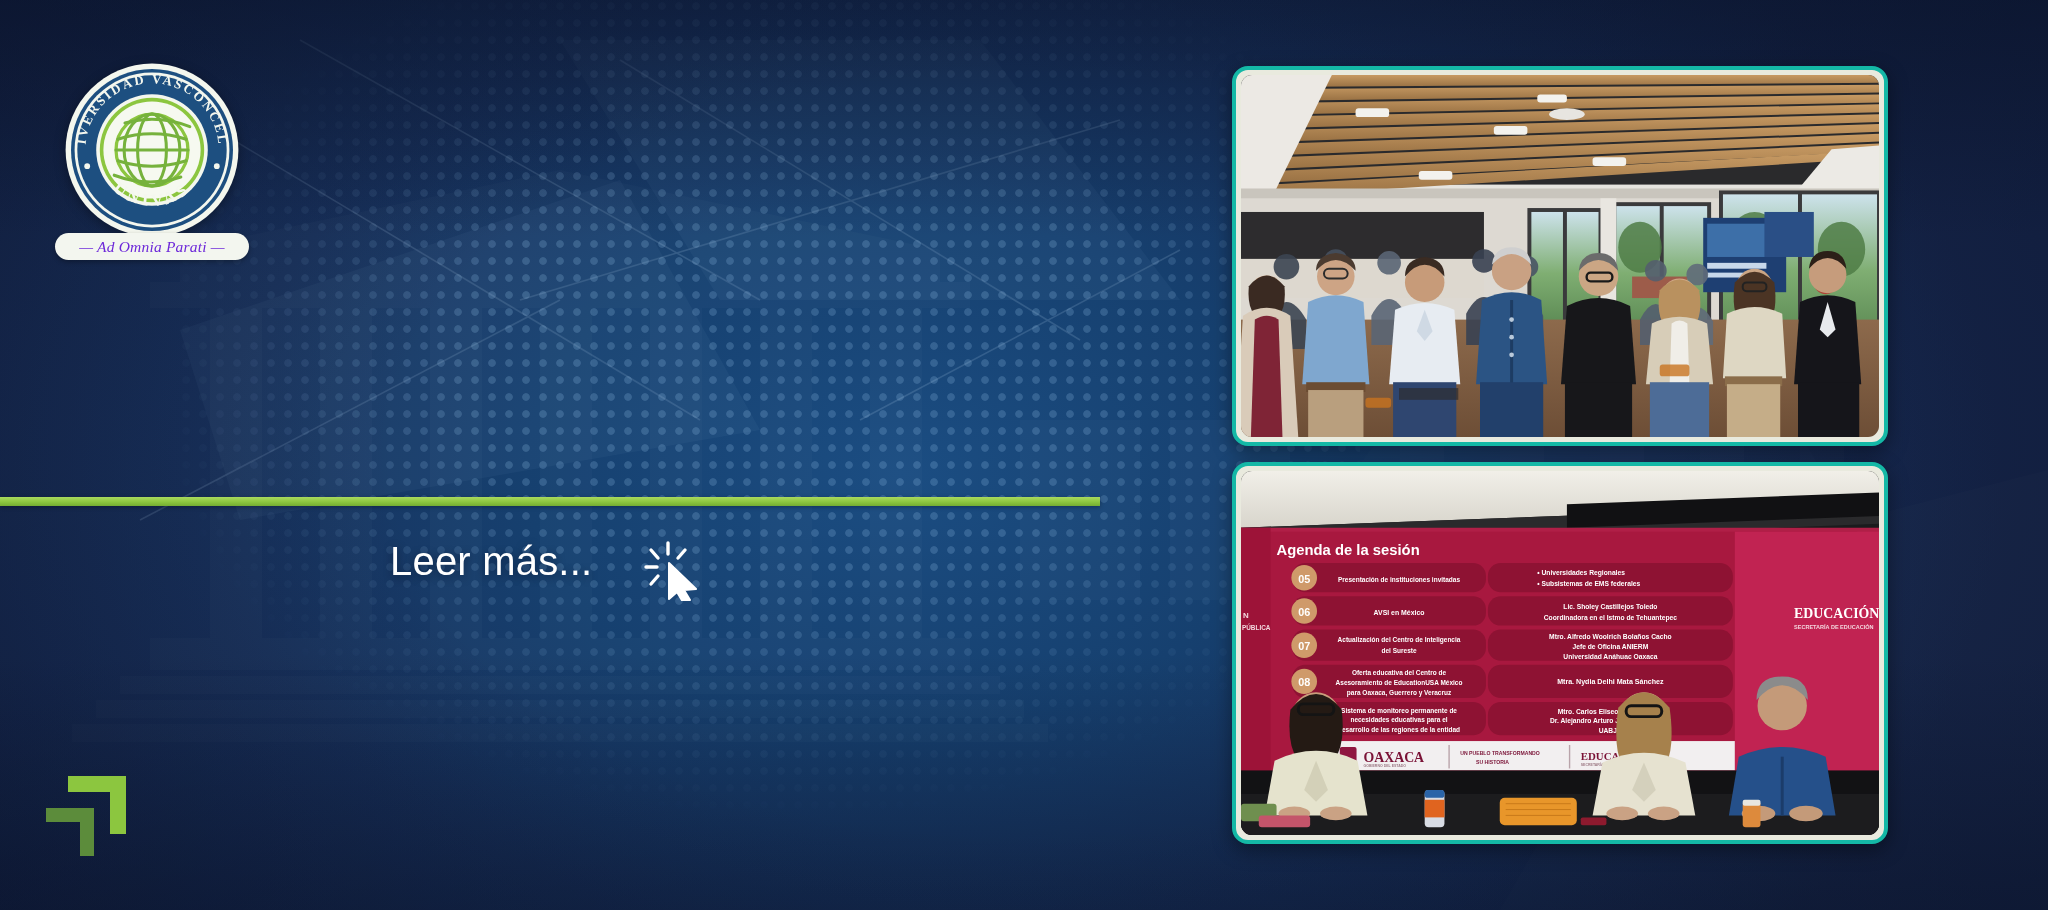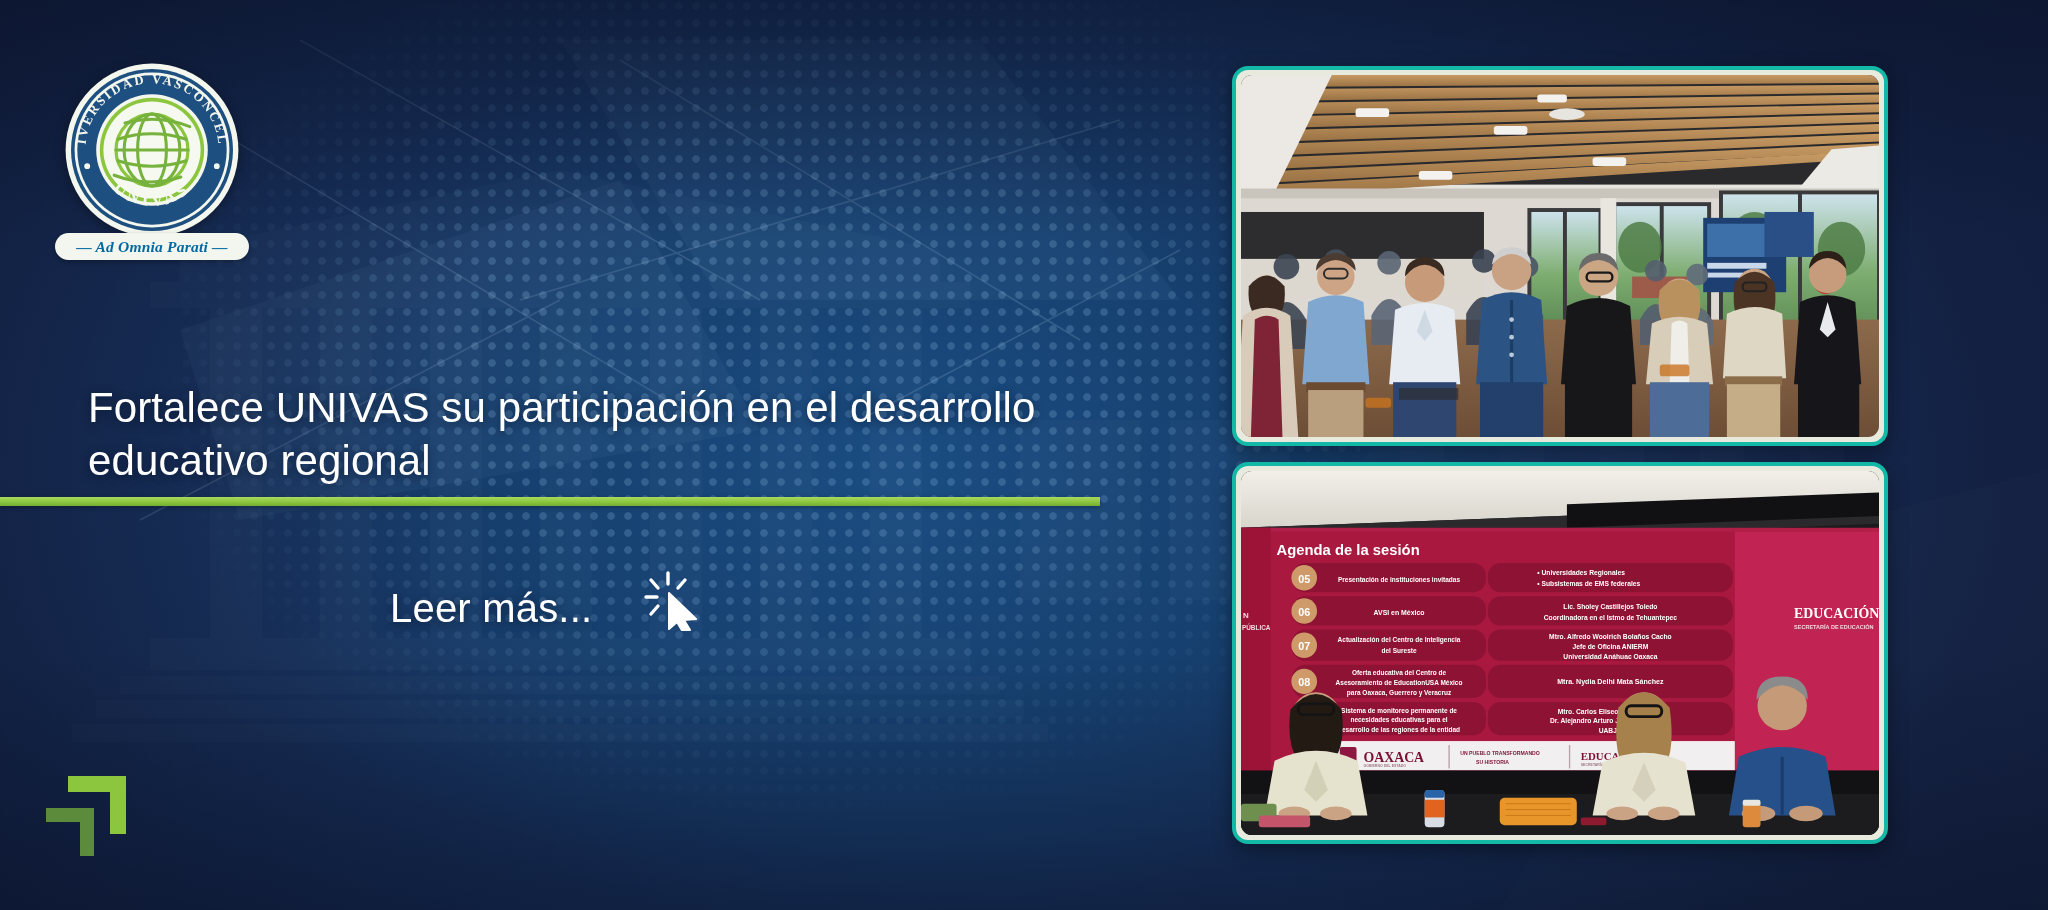--- a/index.html
+++ b/index.html
@@ -45,43 +45,43 @@
   .logo svg{width:100%;height:100%;display:block;
      filter:drop-shadow(0 3px 6px rgba(0,0,0,.35));}
   .motto{
     position:absolute;left:55px;top:233px;width:194px;height:27px;
     background:#f3f6ef;border-radius:14px;
     box-shadow:0 2px 5px rgba(0,0,0,.30);
     display:flex;align-items:center;justify-content:center;
   }
   .motto span{
     font-family:"Liberation Serif", serif;
-    font-style:italic;font-weight:700;font-size:15.5px;color:#0369a1;
+    font-style:italic;font-weight:400;font-size:15.5px;color:#6d28d9;
     letter-spacing:.2px;white-space:nowrap;
   }
 
   
   .headline{
     position:absolute;left:88px;top:382px;width:1040px;
     color:#ffffff;font-size:42px;line-height:1.26;font-weight:400;
     letter-spacing:.1px;
     text-shadow:0 2px 10px rgba(5,14,34,.55);
   }
 
   
   .rule{
     position:absolute;left:0;top:497px;width:1100px;height:9px;
     background:linear-gradient(180deg,#a9da5e 0%,#8cc63f 55%,#74ad32 100%);
     box-shadow:0 1px 4px rgba(0,0,0,.30);
   }
 
   
   .cta{
-    position:absolute;left:390px;top:551px;
-    display:flex;align-items:flex-end;gap:50px;
+    position:absolute;left:390px;top:521px;
+    display:flex;align-items:center;gap:50px;
   }
   .cta-label{
     color:#ffffff;font-size:40px;font-weight:500;letter-spacing:.2px;
     white-space:nowrap;text-shadow:0 2px 8px rgba(5,14,34,.5);
     cursor:pointer;
   }
   .cursor-icon{width:60px;height:62px;display:block;margin-top:18px;}
 
   
   .brackets{position:absolute;left:42px;top:770px;width:96px;height:92px;}
@@ -204,21 +204,20 @@
       </text>
       <circle cx="28" cy="118" r="3.2" fill="#f4f7ee"></circle>
       <circle cx="172" cy="118" r="3.2" fill="#f4f7ee"></circle>
     </svg>
   </div>
 
   <div class="motto">
     <span>— Ad Omnia Parati —</span>
   </div>
 
-  <div class="headline">Fortalece UNIVAS su participación en el desarrollo educativo regional</div>
 
   <div class="rule"></div>
 
   <div class="cta">
     <div class="cta-label">Leer más...</div>
     <svg class="cursor-icon" viewBox="0 0 60 62">
       <g stroke="#ffffff" stroke-width="3.4" stroke-linecap="round" fill="none">
         <path d="M26 4 V15"></path>
         <path d="M9 11 L16 19"></path>
         <path d="M43 11 L36 19"></path>

